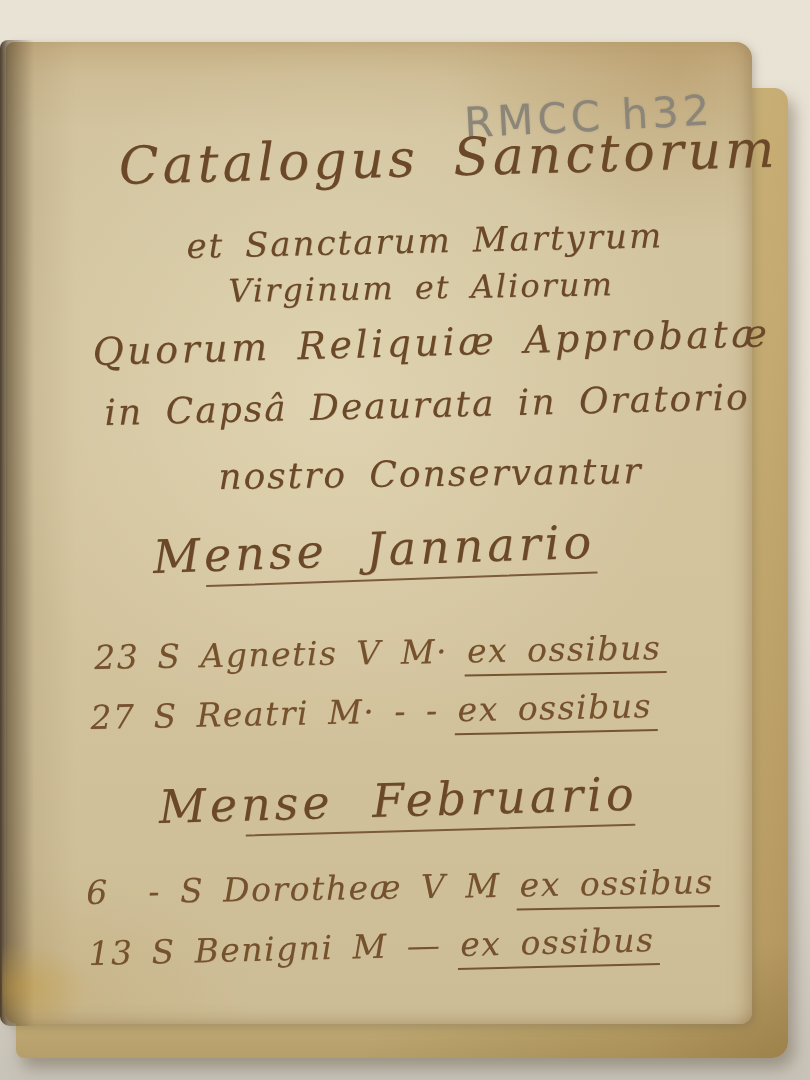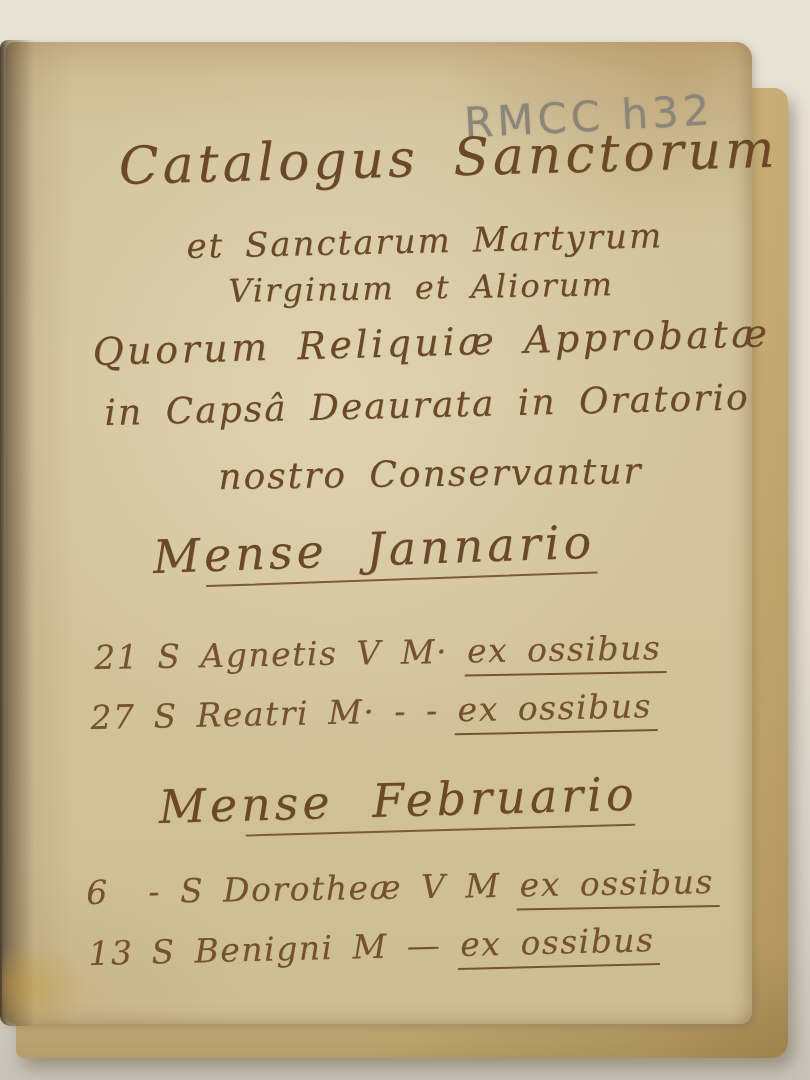--- a/index.html
+++ b/index.html
@@ -127,21 +127,21 @@
     <div class="line t2">et Sanctarum Martyrum</div>
     <div class="line t3">Virginum et Aliorum</div>
 
     <div class="line s1">Quorum Reliquiæ Approbatæ</div>
     <div class="line s2">in Capsâ Deaurata in Oratorio</div>
     <div class="line s3">nostro Conservantur</div>
 
     <div class="heading h1">Mense Jannario</div>
 
     <div class="entry e1">
-      <span class="day">21</span>
+      <span class="day">23</span>
       <span class="name">S Agnetis V M·</span>
       <span class="relic">ex ossibus</span>
     </div>
 
     <div class="entry e2">
       <span class="day">27</span>
       <span class="name">S Reatri M· - -</span>
       <span class="relic">ex ossibus</span>
     </div>
 

